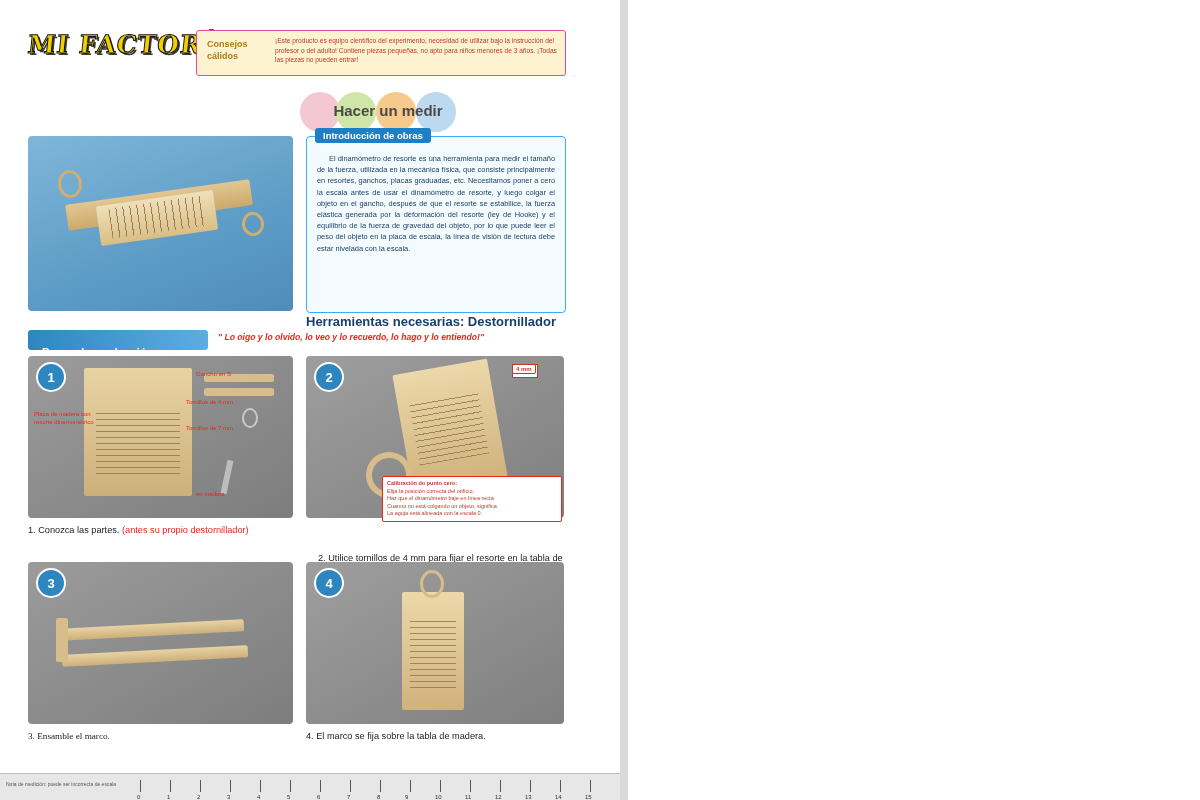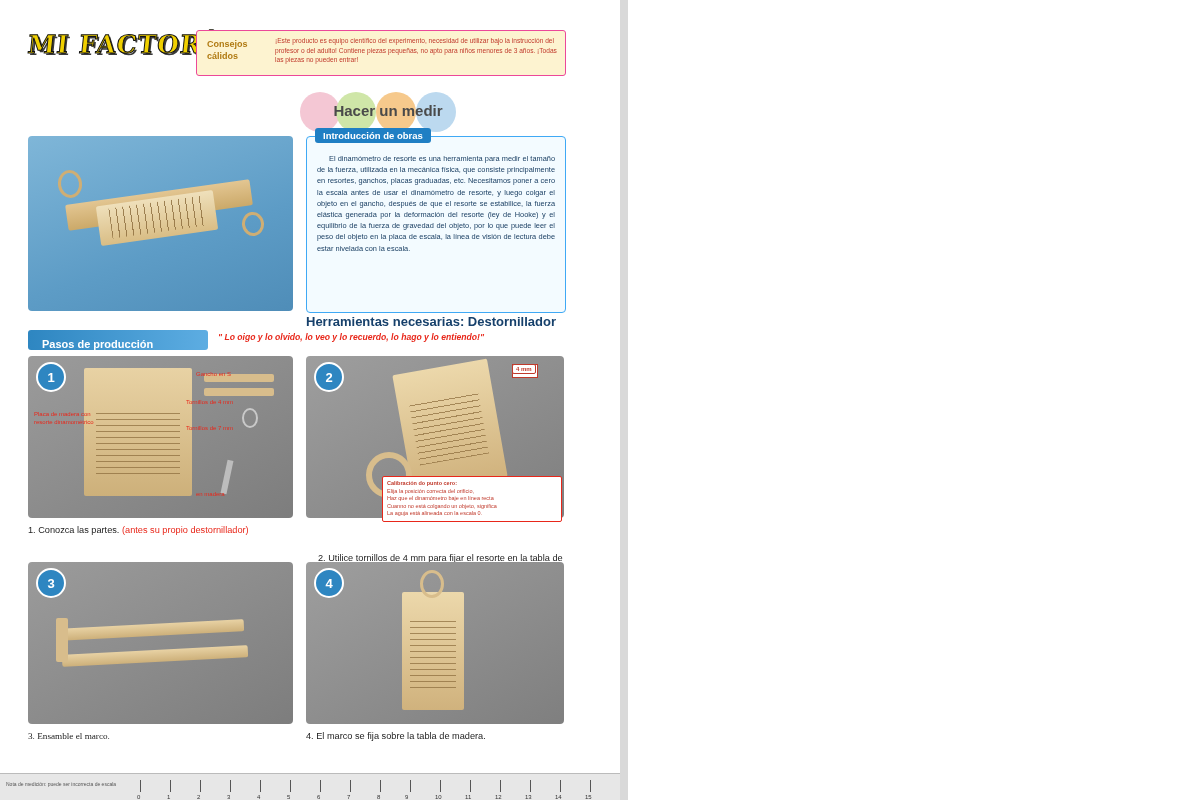--- a/index.html
+++ b/index.html
@@ -77,21 +77,21 @@
   }
   .toolsline{
     position:absolute;left:306px;top:314px;width:258px;
     font-size:13px;font-weight:bold;color:#16406b;
   }
   .stepsbar{
     position:absolute;left:28px;top:330px;width:180px;height:20px;
     background:linear-gradient(90deg,#2e86c1,#5dade2);border-radius:3px;
   }
   .stepsbar span{
-    position:absolute;left:14px;top:8px;color:#fff;font-weight:bold;font-size:11px;
+    position:absolute;left:14px;top:16px;color:#fff;font-weight:bold;font-size:11px;
   }
   .motto{
     position:absolute;left:218px;top:332px;width:350px;
     color:#e8271a;font-size:8.6px;font-weight:bold;font-style:italic;
   }
   .stepcard{position:absolute;border-radius:4px;overflow:hidden;}
   .stepnum{
     position:absolute;width:26px;height:26px;border-radius:50%;
     background:#2e86c1;color:#fff;font-weight:bold;font-size:13px;
     display:flex;align-items:center;justify-content:center;

